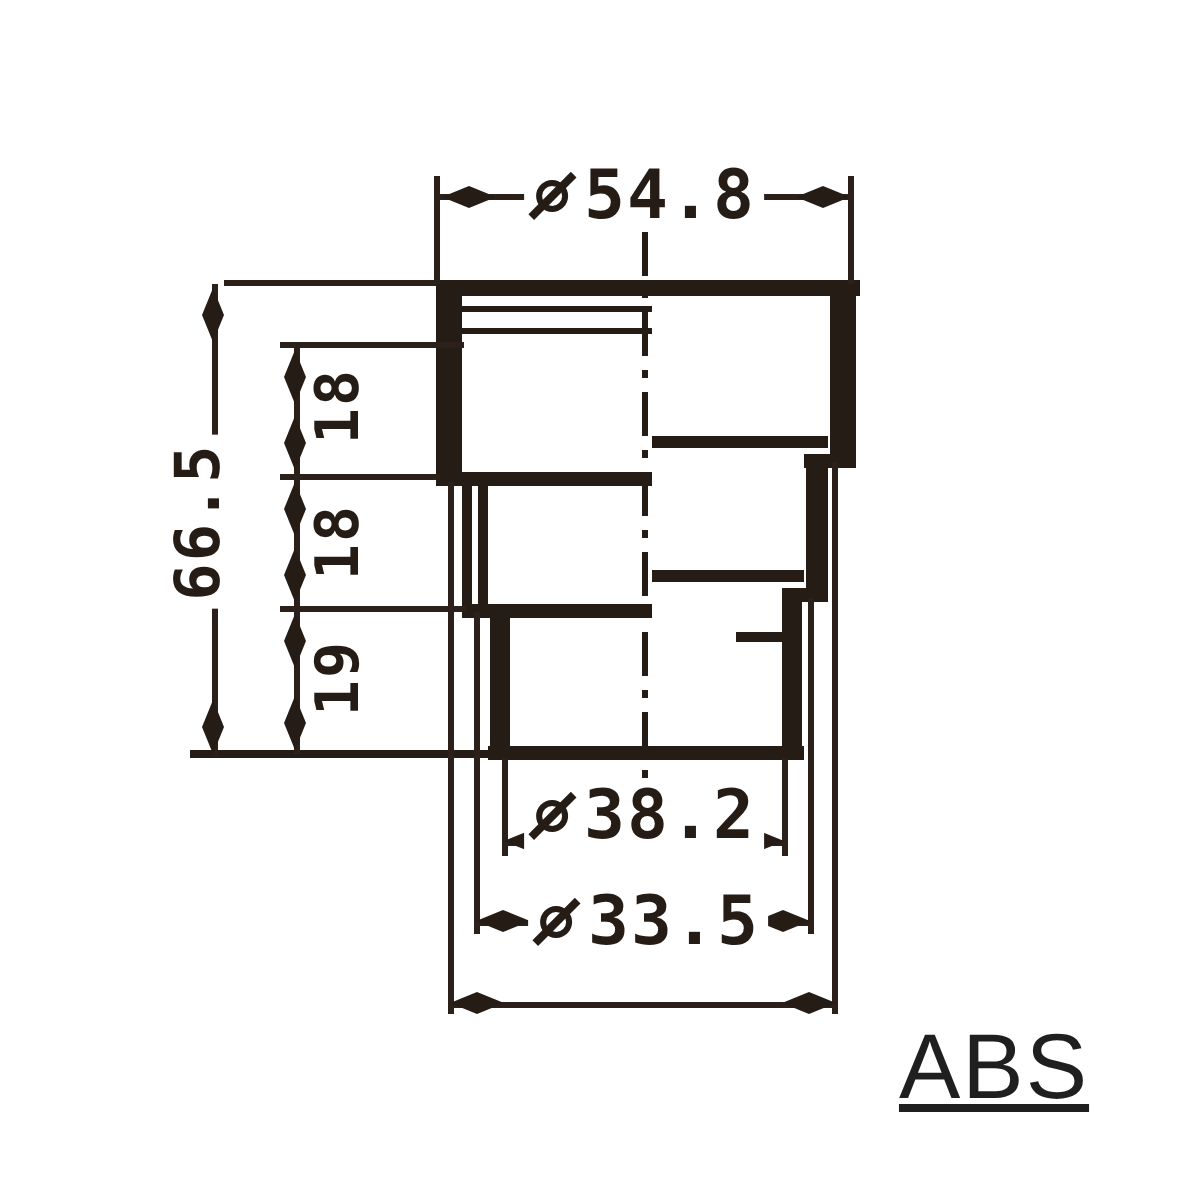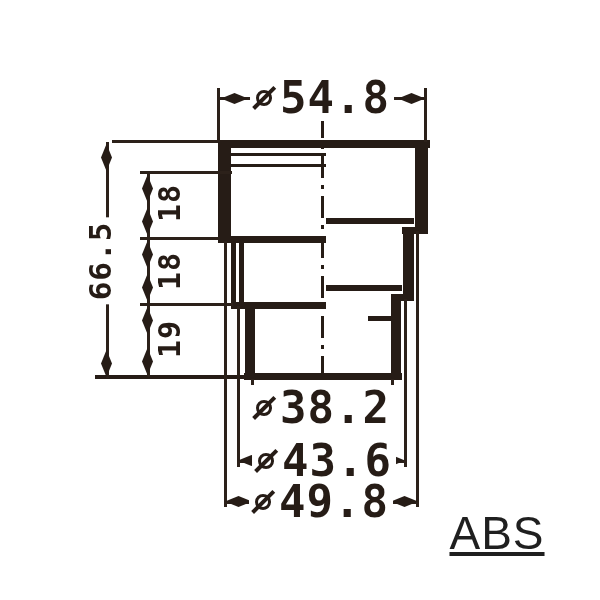--- a/index.html
+++ b/index.html
@@ -10,21 +10,21 @@
   .centerline{position:absolute;width:3px;
     background:repeating-linear-gradient(180deg,
       #261c16 0 22px, transparent 22px 29px,
       #261c16 29px 33px, transparent 33px 40px);}
   .arw-h{position:absolute;width:27px;height:11px;background:#261c16;
          clip-path:polygon(0 50%,50% 0,100% 50%,50% 100%);}
   .arw-v{position:absolute;width:11px;height:27px;background:#261c16;
          clip-path:polygon(50% 0,100% 50%,50% 100%,0 50%);}
   .dimtext{position:absolute;display:flex;align-items:center;white-space:nowrap;
            color:#261c16;background:#ffffff;padding:1px 4px;line-height:1;
-           font-weight:bold;font-size:44px;letter-spacing:1px;z-index:5;
+           font-weight:bold;font-size:34px;letter-spacing:1px;z-index:5;
            transform:translate(-50%,-50%);}
   .rot{transform:translate(-50%,-50%) rotate(-90deg);font-size:30px;}
   .dia{display:inline-block;position:relative;width:20px;height:20px;margin-right:6px;}
   .dia::before{content:"";position:absolute;inset:2px;border:3.5px solid #261c16;border-radius:50%;}
   .dia::after{content:"";position:absolute;left:-5px;right:-5px;top:50%;height:3.5px;
               margin-top:-2px;background:#261c16;transform:rotate(-45deg);}
   .material{position:absolute;font-family:"Liberation Sans",sans-serif;font-size:46px;
             color:#1f1f1f;letter-spacing:1px;transform:translate(-50%,-50%);z-index:5;}
 </style>
 </head>
@@ -109,22 +109,18 @@
   <div class="dimtext rot" style="left:170px;top:339px;">
     <span>19</span>
   </div>
 
   <div class="dimtext" style="left:322px;top:408px;">
     <span class="dia"></span>
     <span>38.2</span>
   </div>
   <div class="dimtext" style="left:324px;top:461px;">
     <span class="dia"></span>
-    <span>43.6</span>
-  </div>
-  <div class="dimtext" style="left:321px;top:502px;">
-    <span class="dia"></span>
-    <span>49.8</span>
+    <span>33.5</span>
   </div>
 
   <div class="material" style="left:497px;top:533px;text-decoration:underline;">ABS</div>
 
 </div>
 
 </body></html>

